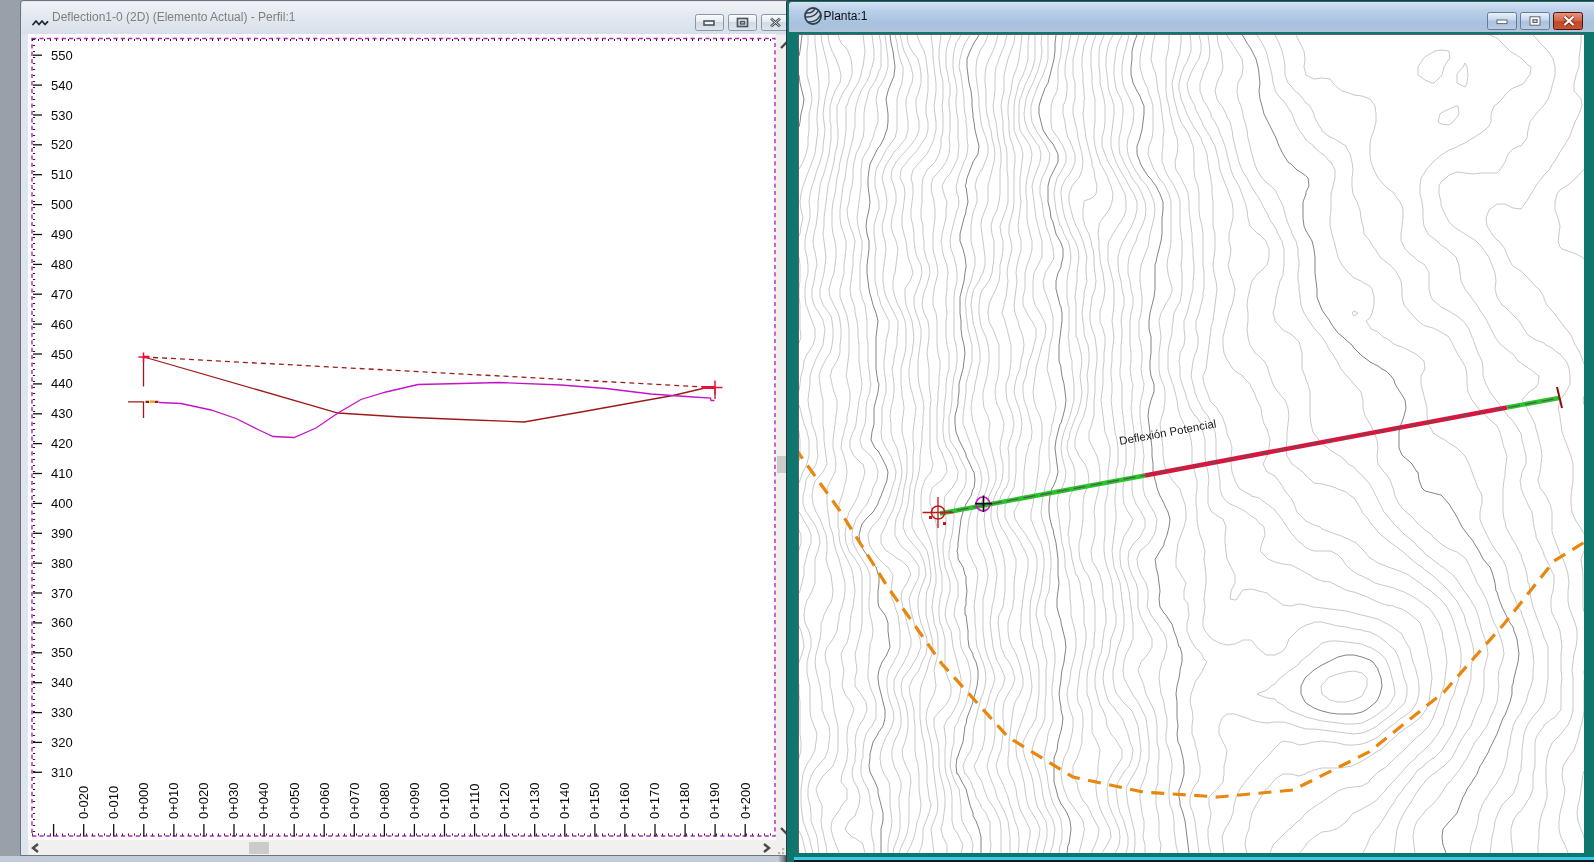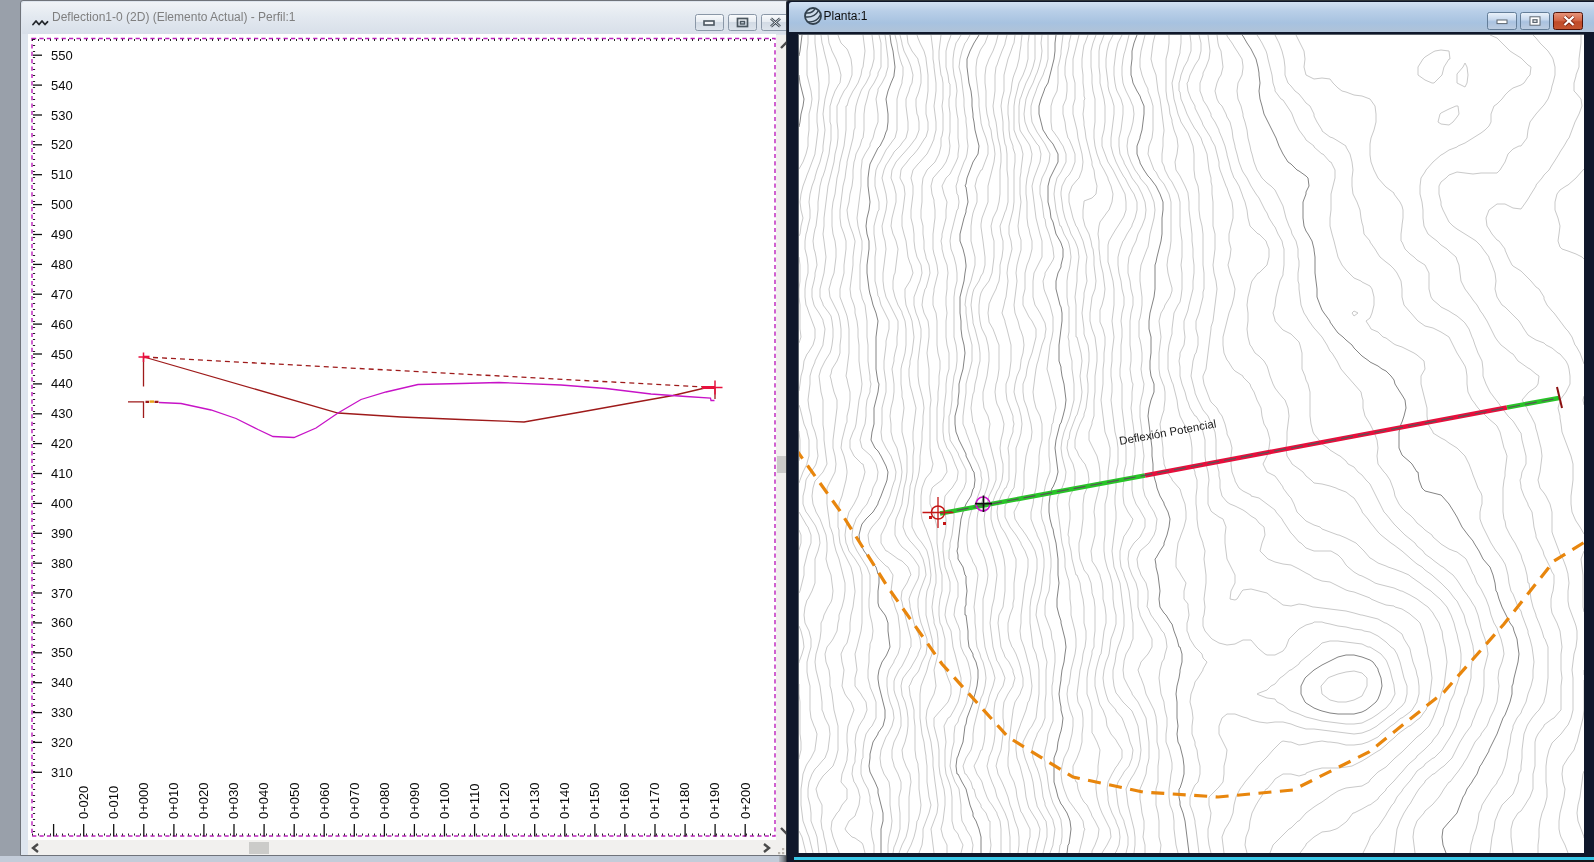--- a/index.html
+++ b/index.html
@@ -9,21 +9,21 @@
 #ltext{position:absolute;left:30px;top:8px;font-size:12px;color:#7f7f7f;white-space:pre;}
 .btn{position:absolute;top:12px;width:29px;height:17px;box-sizing:border-box;
  border:1px solid #8a97a7;border-radius:2.5px;
  background:linear-gradient(180deg,#f8fafc 0%,#e7ecf2 45%,#d3dbe5 50%,#dde4ec 100%);}
 #lcontent{position:absolute;left:7px;top:33px;width:748px;height:806px;background:#fff;}
 .sb{position:absolute;background:#f1f0ee;}
 .thumb{position:absolute;background:#cbcbc9;}
 .arr{position:absolute;font-size:13px;color:#4a4a4a;line-height:1;font-weight:bold;}
 #seam{position:absolute;left:779px;top:0;width:7px;height:862px;
  background:linear-gradient(90deg,#b6bcc4 0%,#888e96 55%,#52565c 100%);}
-#rwin{position:absolute;left:786px;top:0;width:808px;height:862px;background:#0f172a;
+#rwin{position:absolute;left:786px;top:0;width:808px;height:862px;background:#0f766e;
  border-top:1px solid #2e3338;border-left:1.5px solid #30353b;border-radius:3px 0 0 0;box-sizing:border-box;}
 #rframe{position:absolute;left:0;top:0px;right:0;bottom:0;}
 #rtitle{position:absolute;left:1.5px;top:1px;right:0;height:30px;border-radius:3px 0 0 0;
  background:linear-gradient(180deg,#d3e2f3 0%,#b9cfe8 30%,#a7c2e0 70%,#b0c3d8 100%);}
 #rtext{position:absolute;left:35px;top:7px;font-size:12px;color:#0c0c0c;}
 .rbtn{position:absolute;top:10px;width:30px;height:18px;box-sizing:border-box;border-radius:2.5px;}
 .rbtn.n{border:1px solid #647e99;background:linear-gradient(180deg,#e9f1fa 0%,#c8d9ee 40%,#a9c2e0 55%,#bccce0 100%);}
 .rbtn.c{border:1px solid #501208;background:linear-gradient(180deg,#e6937a 0%,#d5694a 45%,#c04a28 55%,#c55430 100%);}
 #rcontent{position:absolute;left:11px;top:33px;width:785px;height:818px;background:#fff;
  border-left:1px solid #5c636b;border-top:1px solid #5c636b;}

